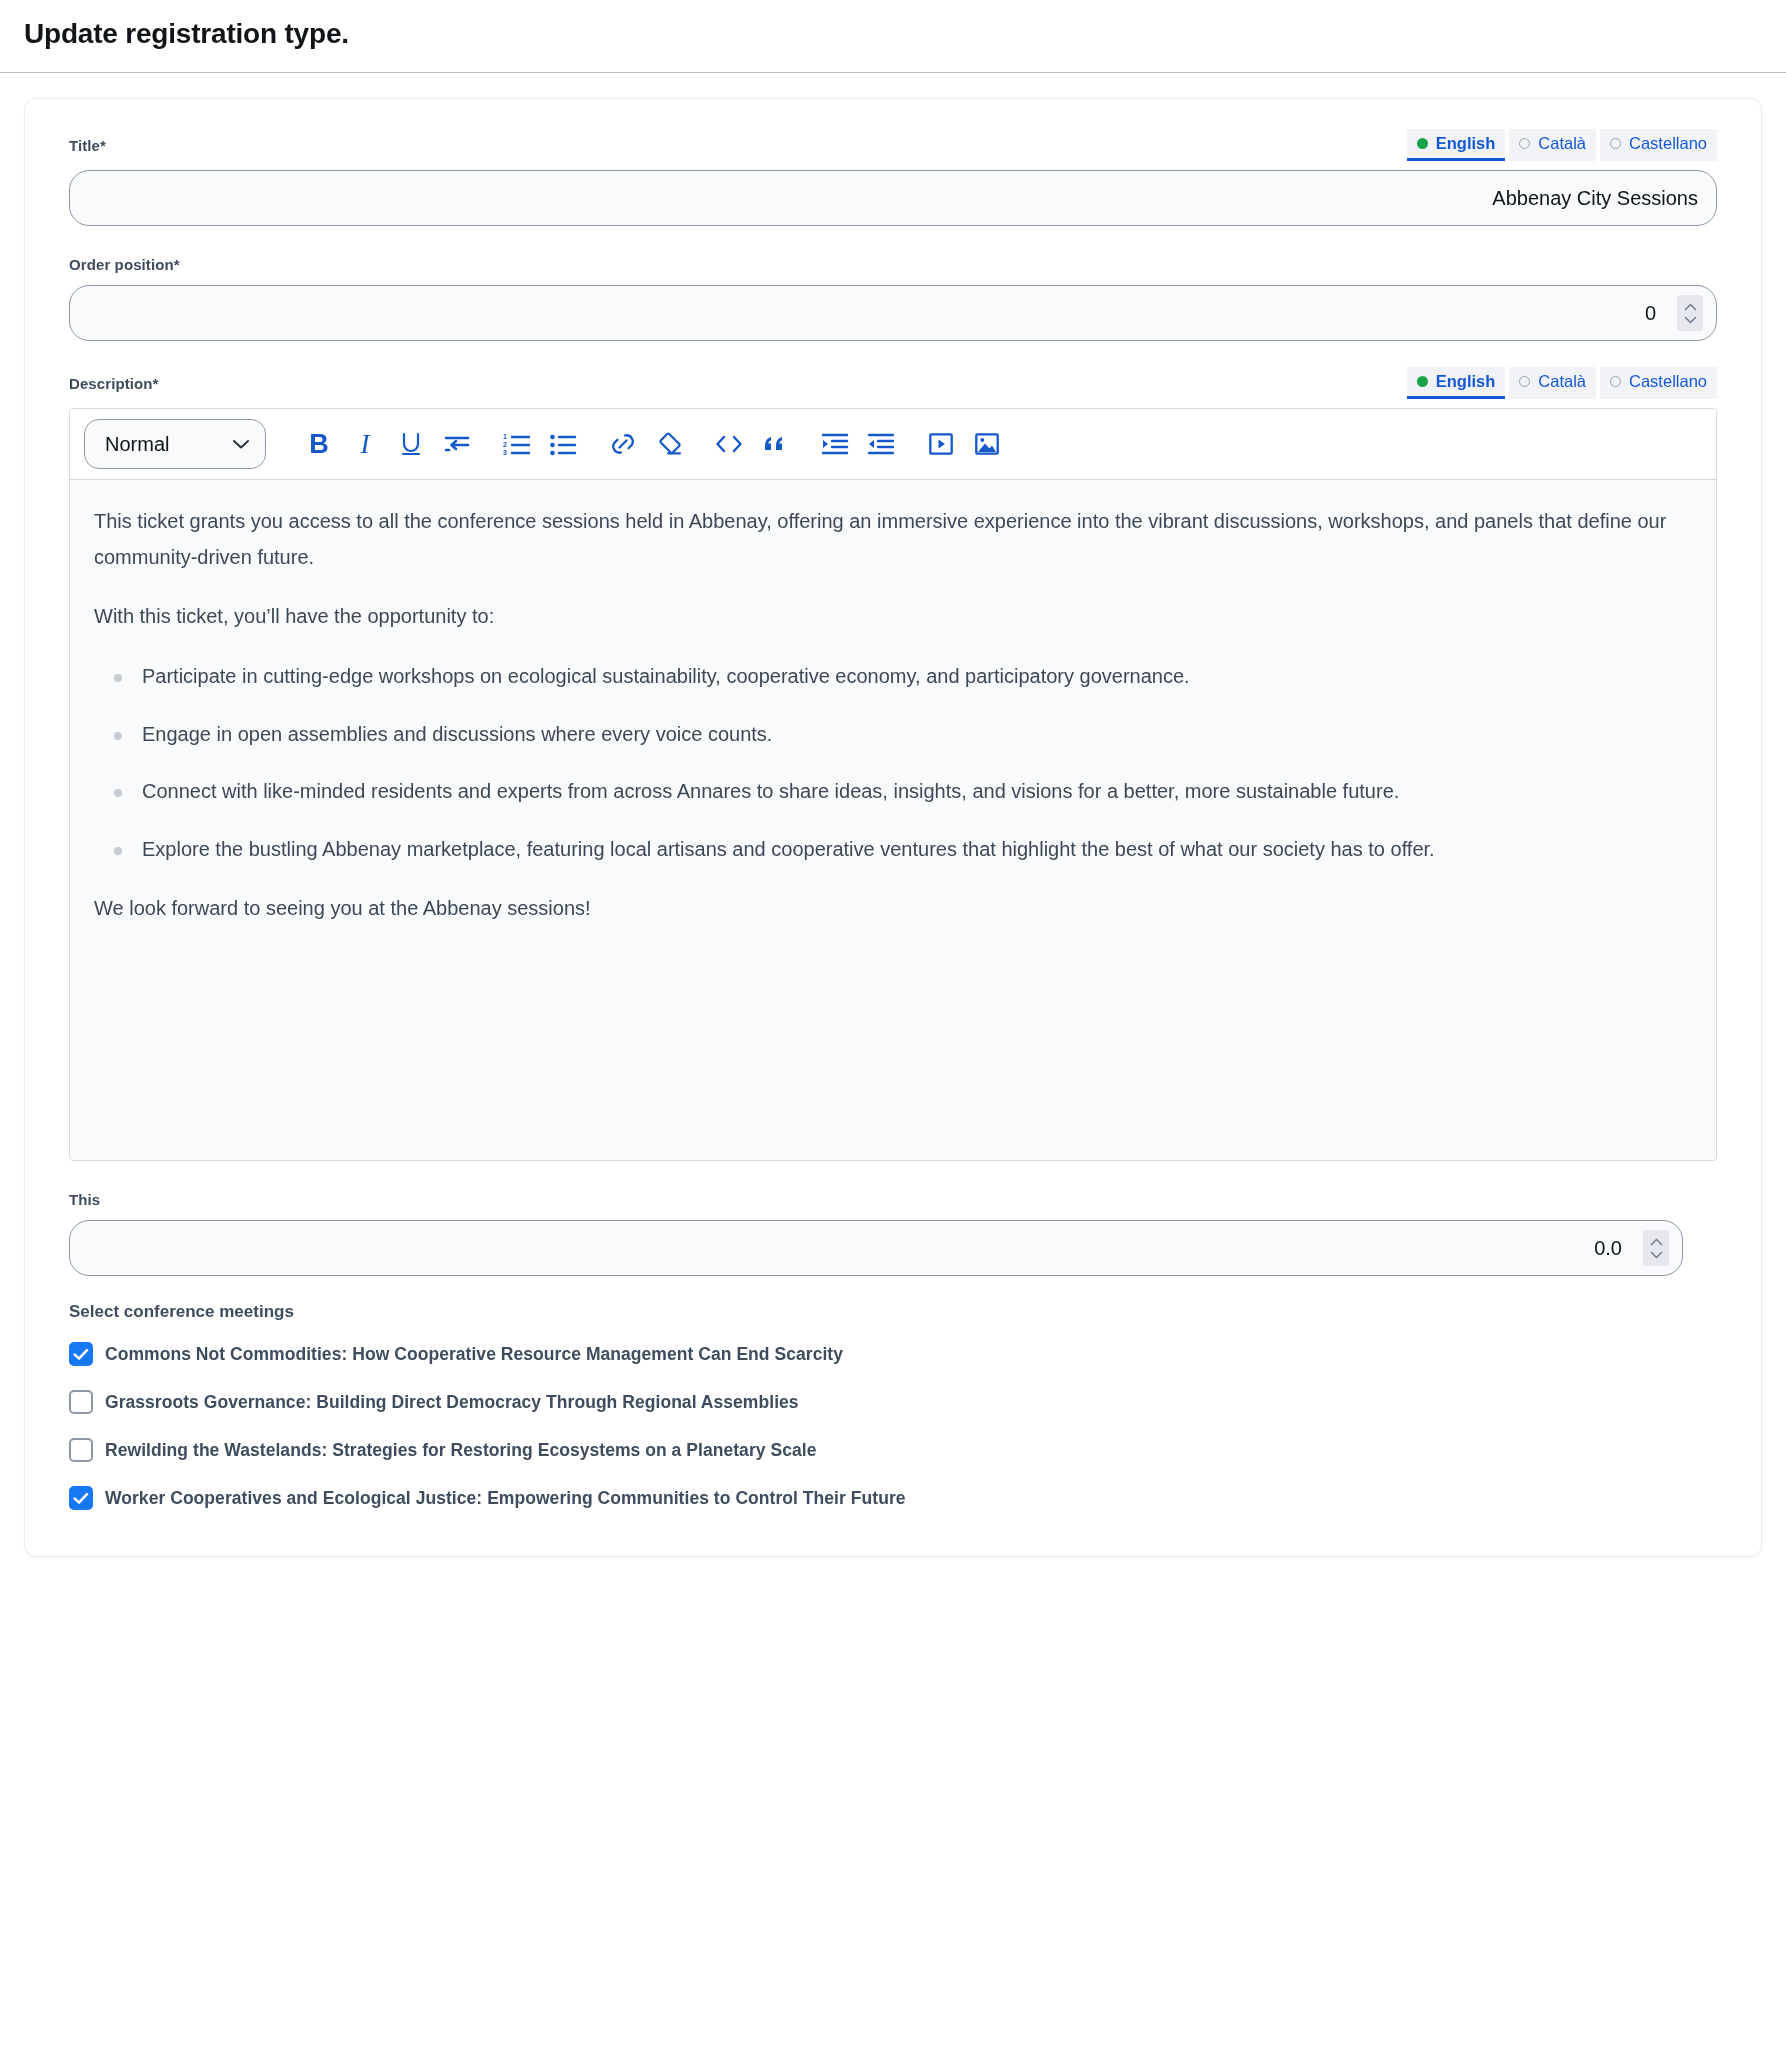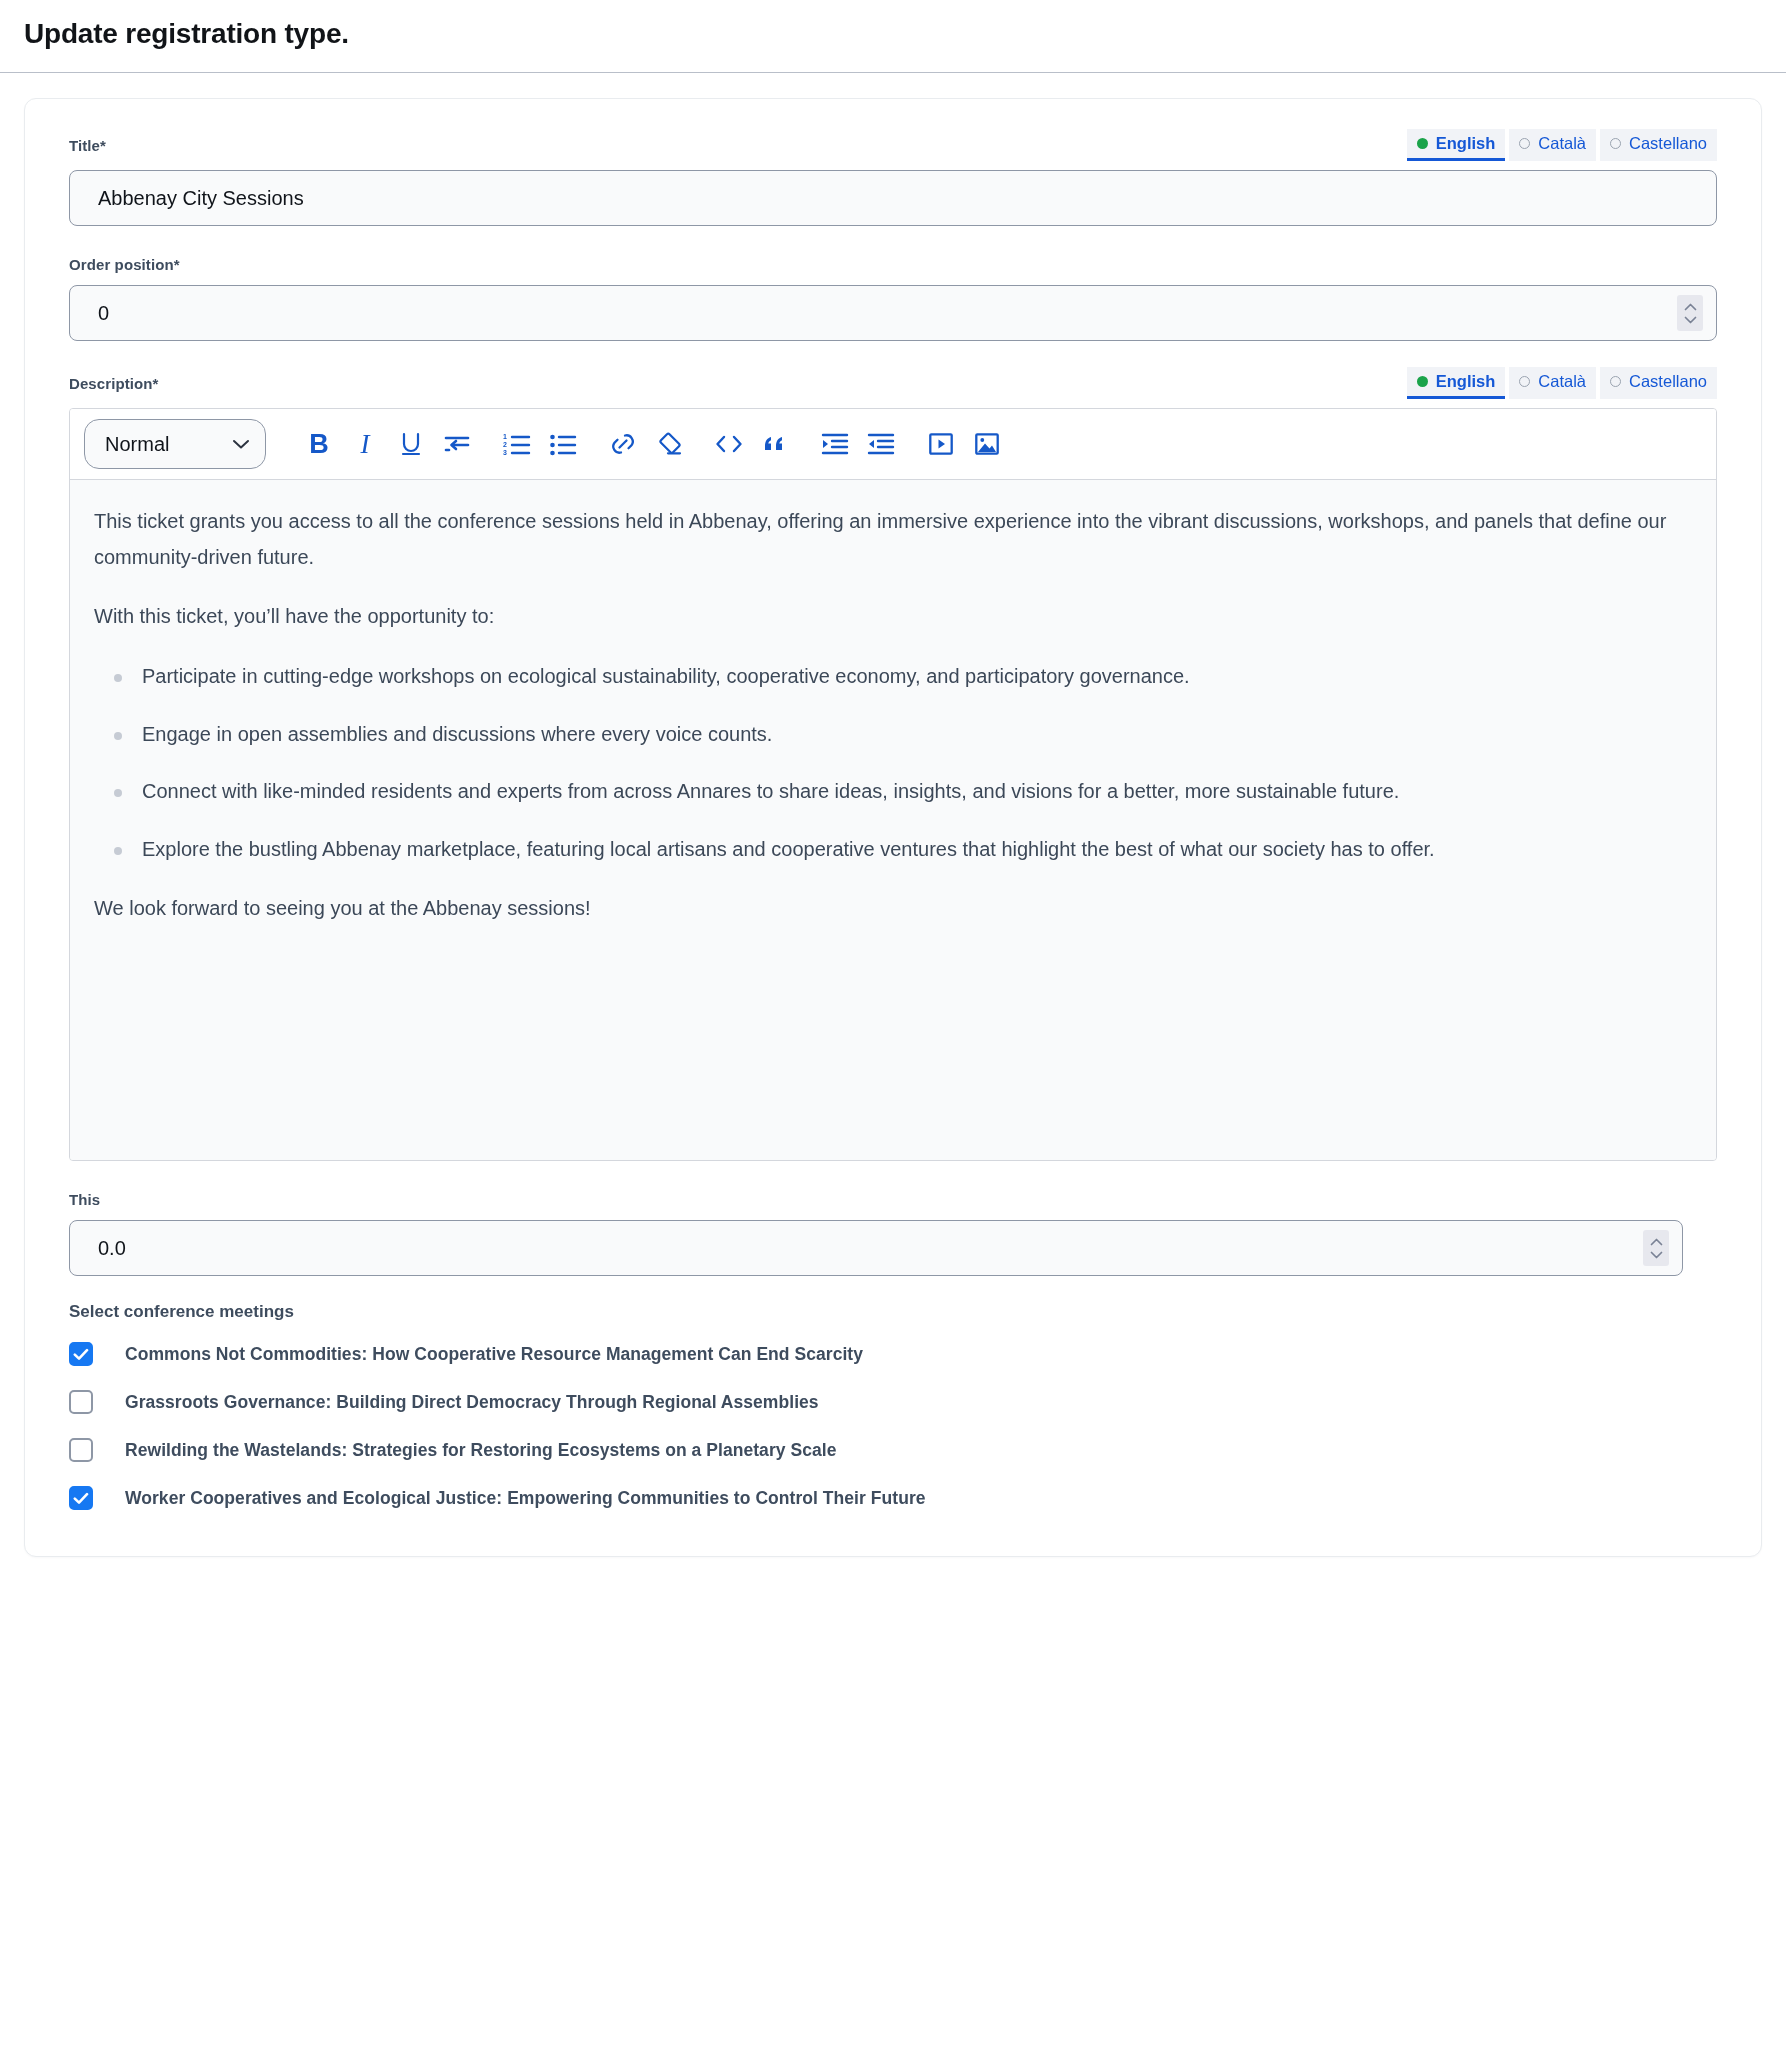--- a/index.html
+++ b/index.html
@@ -86,28 +86,29 @@
   }
   .dot.filled { background: #1aa34a; }
   .dot.hollow { background: transparent; border: 1.6px solid #9aa3b0; }
 
   
   .input-wrap { position: relative; }
   .text-input {
     width: 100%;
     height: 56px;
     border: 1px solid #8e97a6;
-    border-radius: 8px;
+    border-radius: 20px;
     background: #f9fafb;
     font-size: 20px;
     color: #10141a;
     padding: 0 18px 0 28px;
     font-family: "Liberation Sans", sans-serif;
     outline: none;
     display: block;
+    text-align: right;
   }
   .text-input::placeholder { color: #9aa3b0; }
 
   .num-wrap { position: relative; }
   .num-wrap .text-input { padding-right: 60px; }
   .spinner {
     position: absolute;
     right: 14px;
     top: 50%;
     transform: translateY(-50%);
@@ -207,21 +208,21 @@
   
   .group-label {
     font-size: 17px;
     font-weight: 700;
     color: #3e4c5e;
     margin-bottom: 20px;
   }
   .check-row {
     display: flex;
     align-items: center;
-    gap: 32px;
+    gap: 12px;
     margin-bottom: 24px;
     cursor: pointer;
   }
   .check-row:last-child { margin-bottom: 4px; }
   .checkbox {
     width: 24px; height: 24px;
     border-radius: 5px;
     flex: 0 0 auto;
     display: flex;
     align-items: center;

